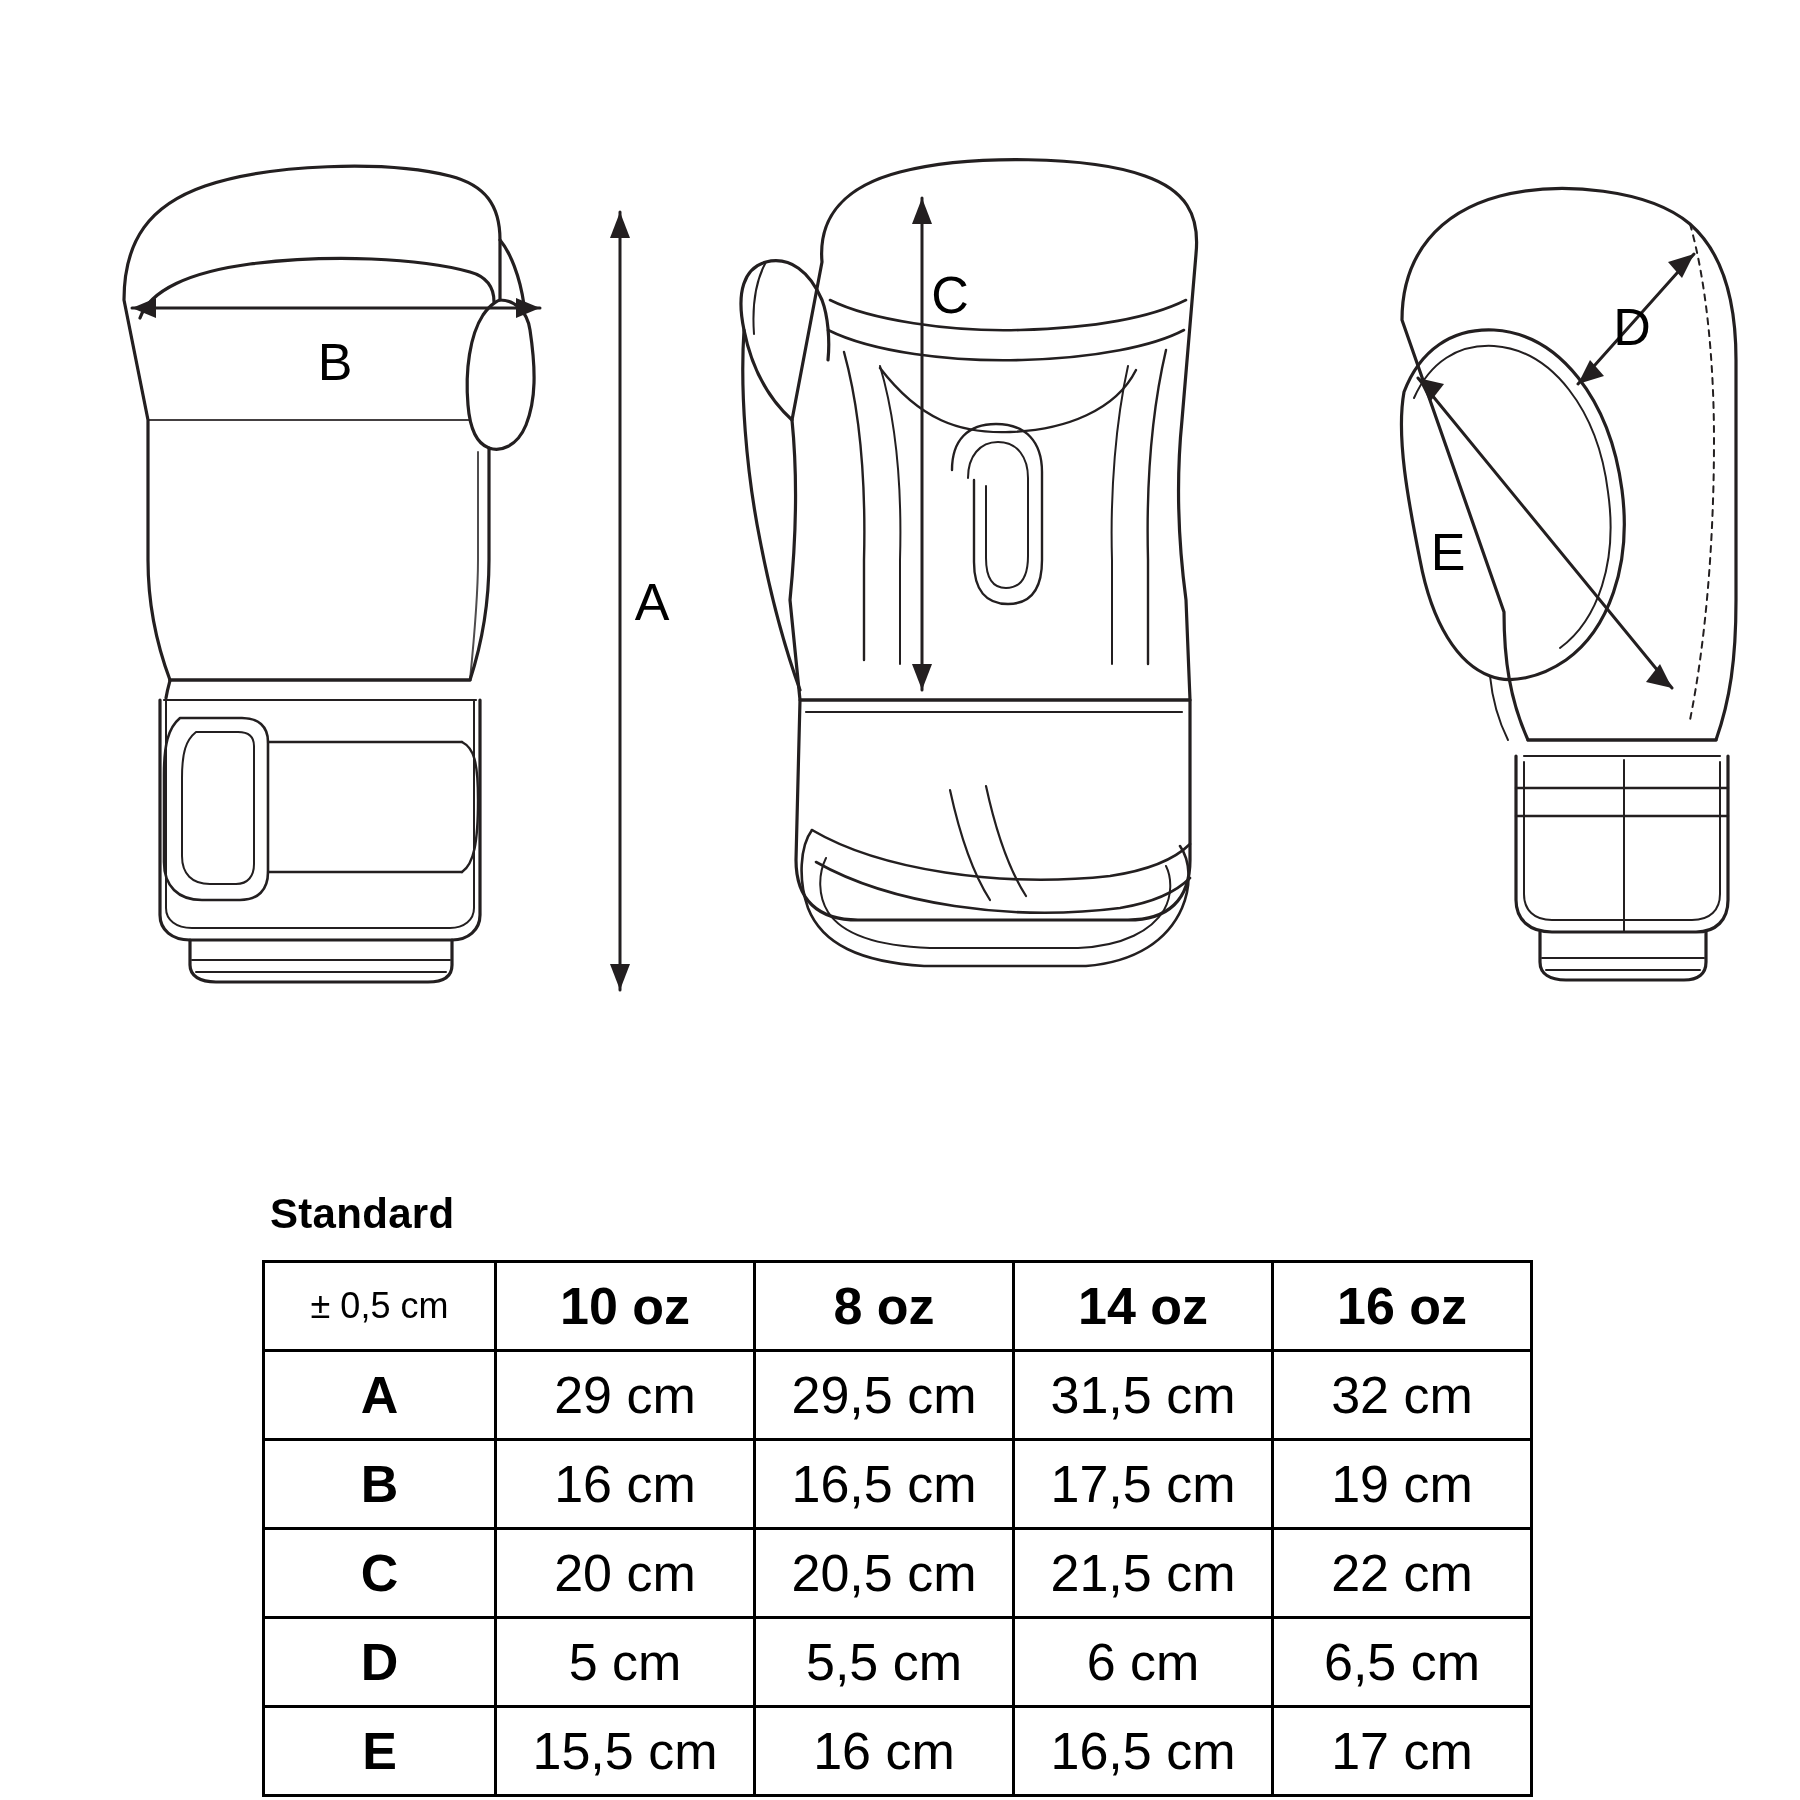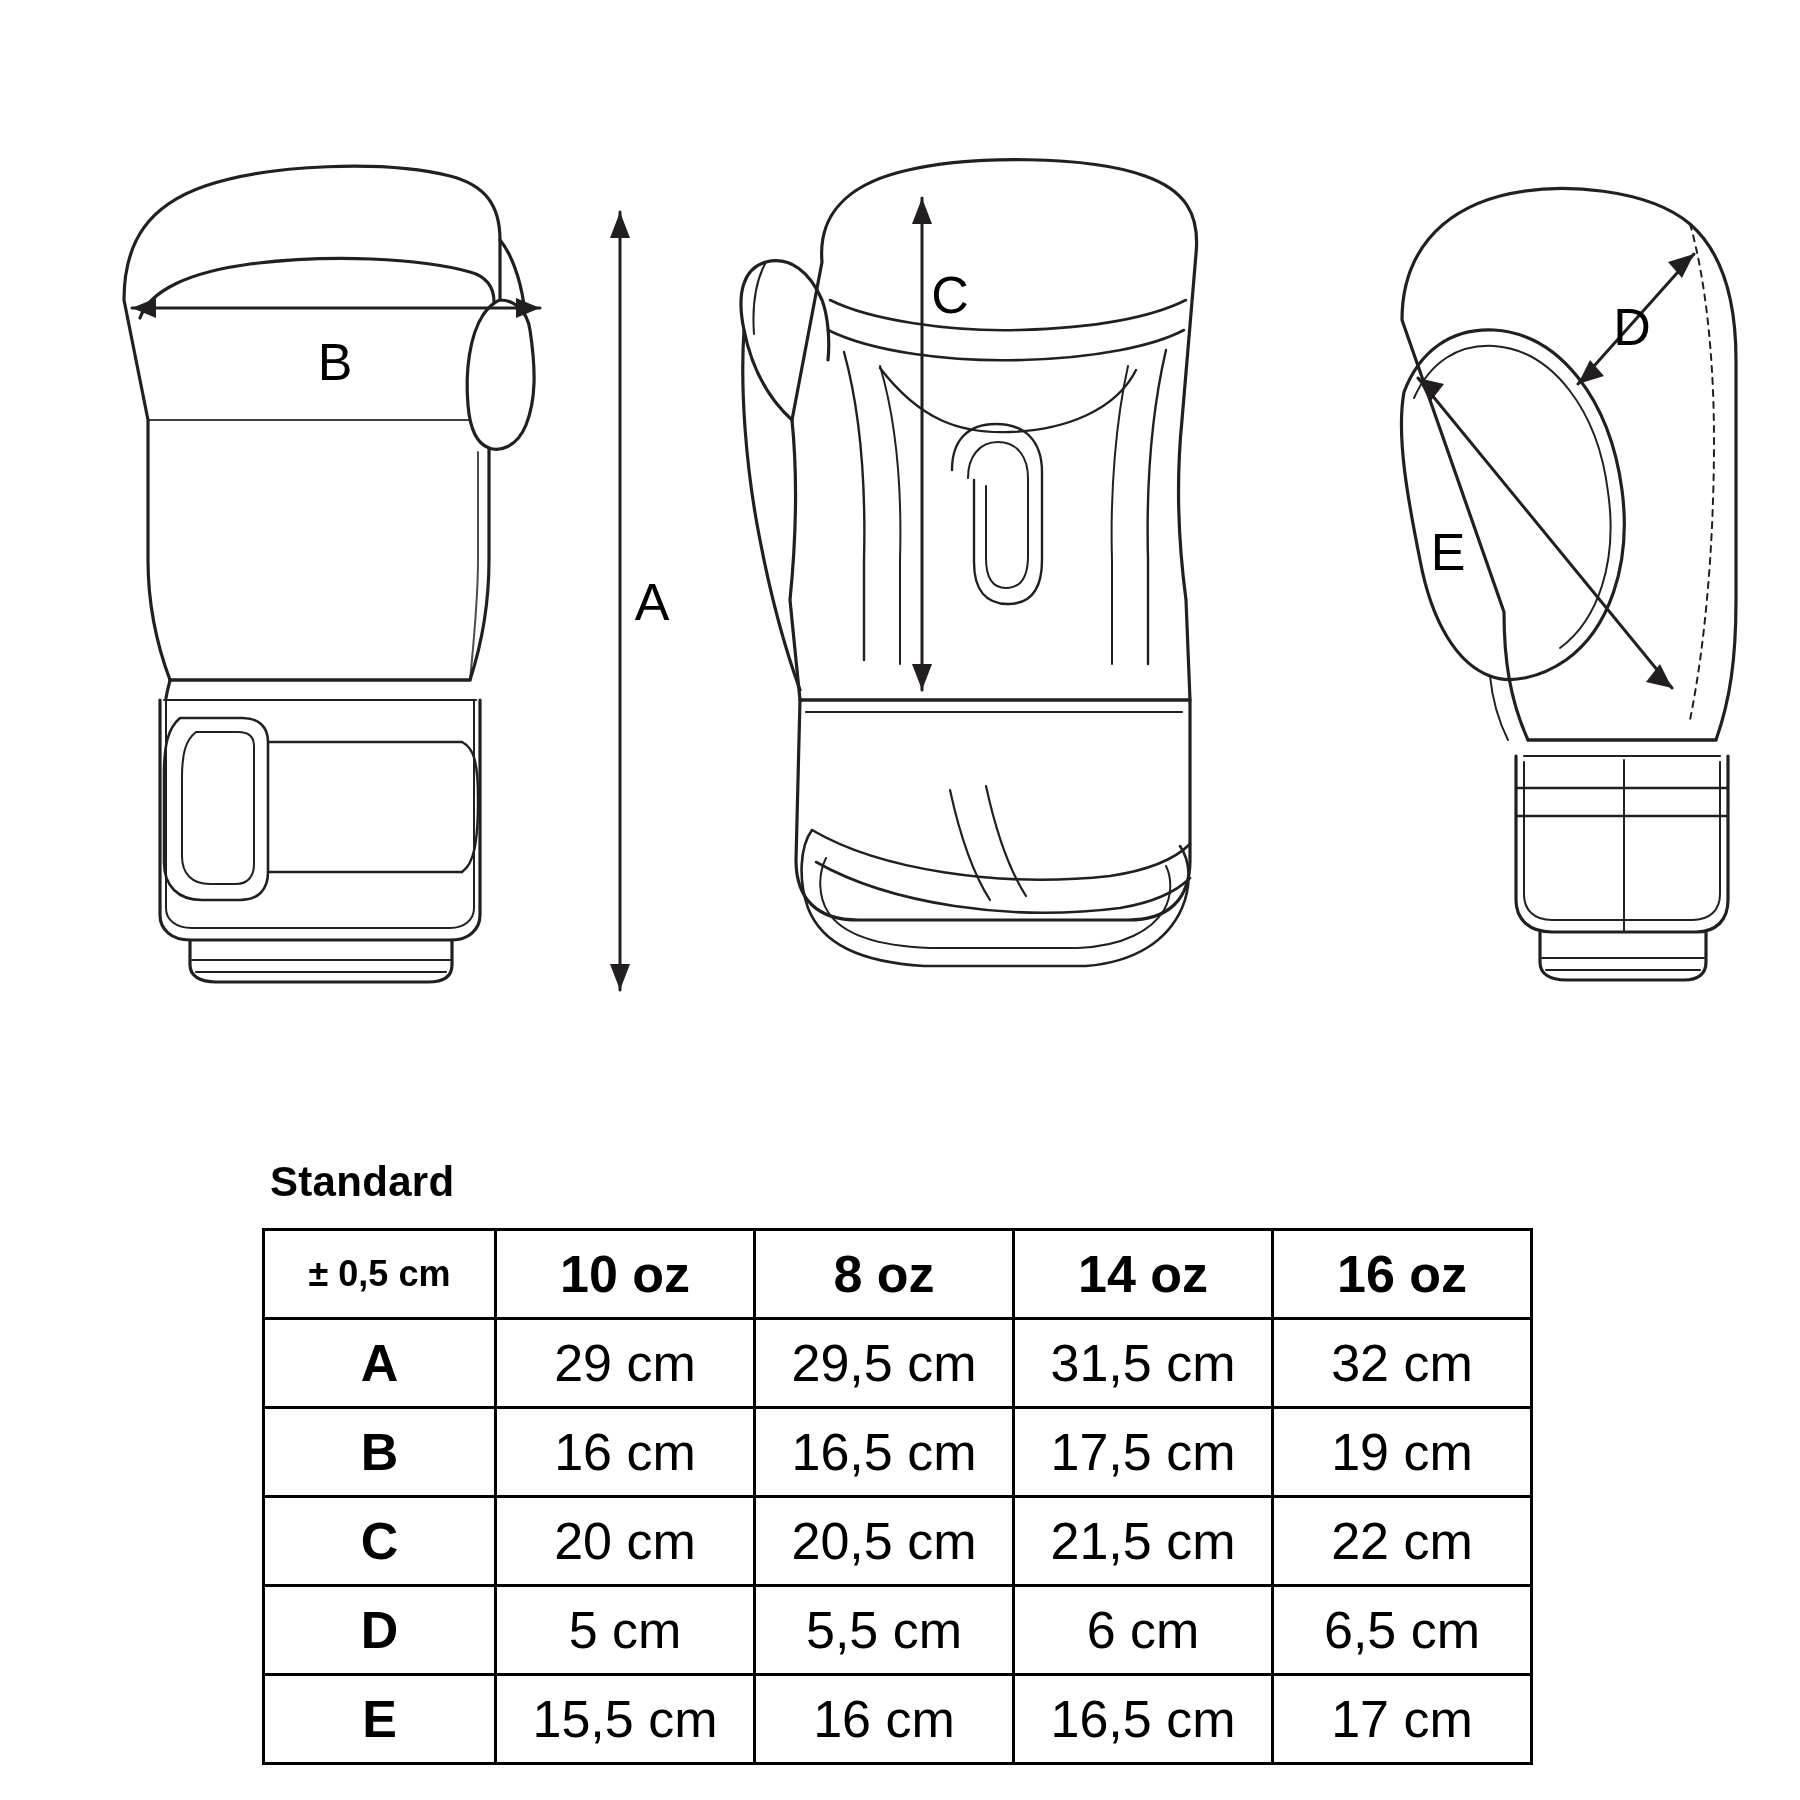--- a/index.html
+++ b/index.html
@@ -32,21 +32,21 @@
     display: block;
   }
   .glove-label {
     font-family: "Liberation Sans", sans-serif;
     font-size: 52px;
     fill: #000000;
   }
   .table-wrap {
     position: absolute;
     left: 262px;
-    top: 1158px;
+    top: 1190px;
     width: 1270px;
   }
   .table-title {
     font-size: 42px;
     font-weight: bold;
     letter-spacing: 0.3px;
     margin: 0 0 22px 8px;
     color: #000000;
   }
   table.size-table {
@@ -61,21 +61,21 @@
     font-family: "Liberation Sans", sans-serif;
     color: #000000;
     height: 86px;
     padding: 0;
     font-weight: normal;
   }
   table.size-table thead th {
     font-weight: bold;
   }
   table.size-table thead th.corner-cell {
-    font-weight: bold;
+    font-weight: normal;
     font-size: 36px;
   }
   table.size-table tbody th.row-head {
     font-weight: bold;
   }
   col.c-label { width: 232px; }
   col.c-val { width: 259px; }
 </style>
 </head>
 <body>

